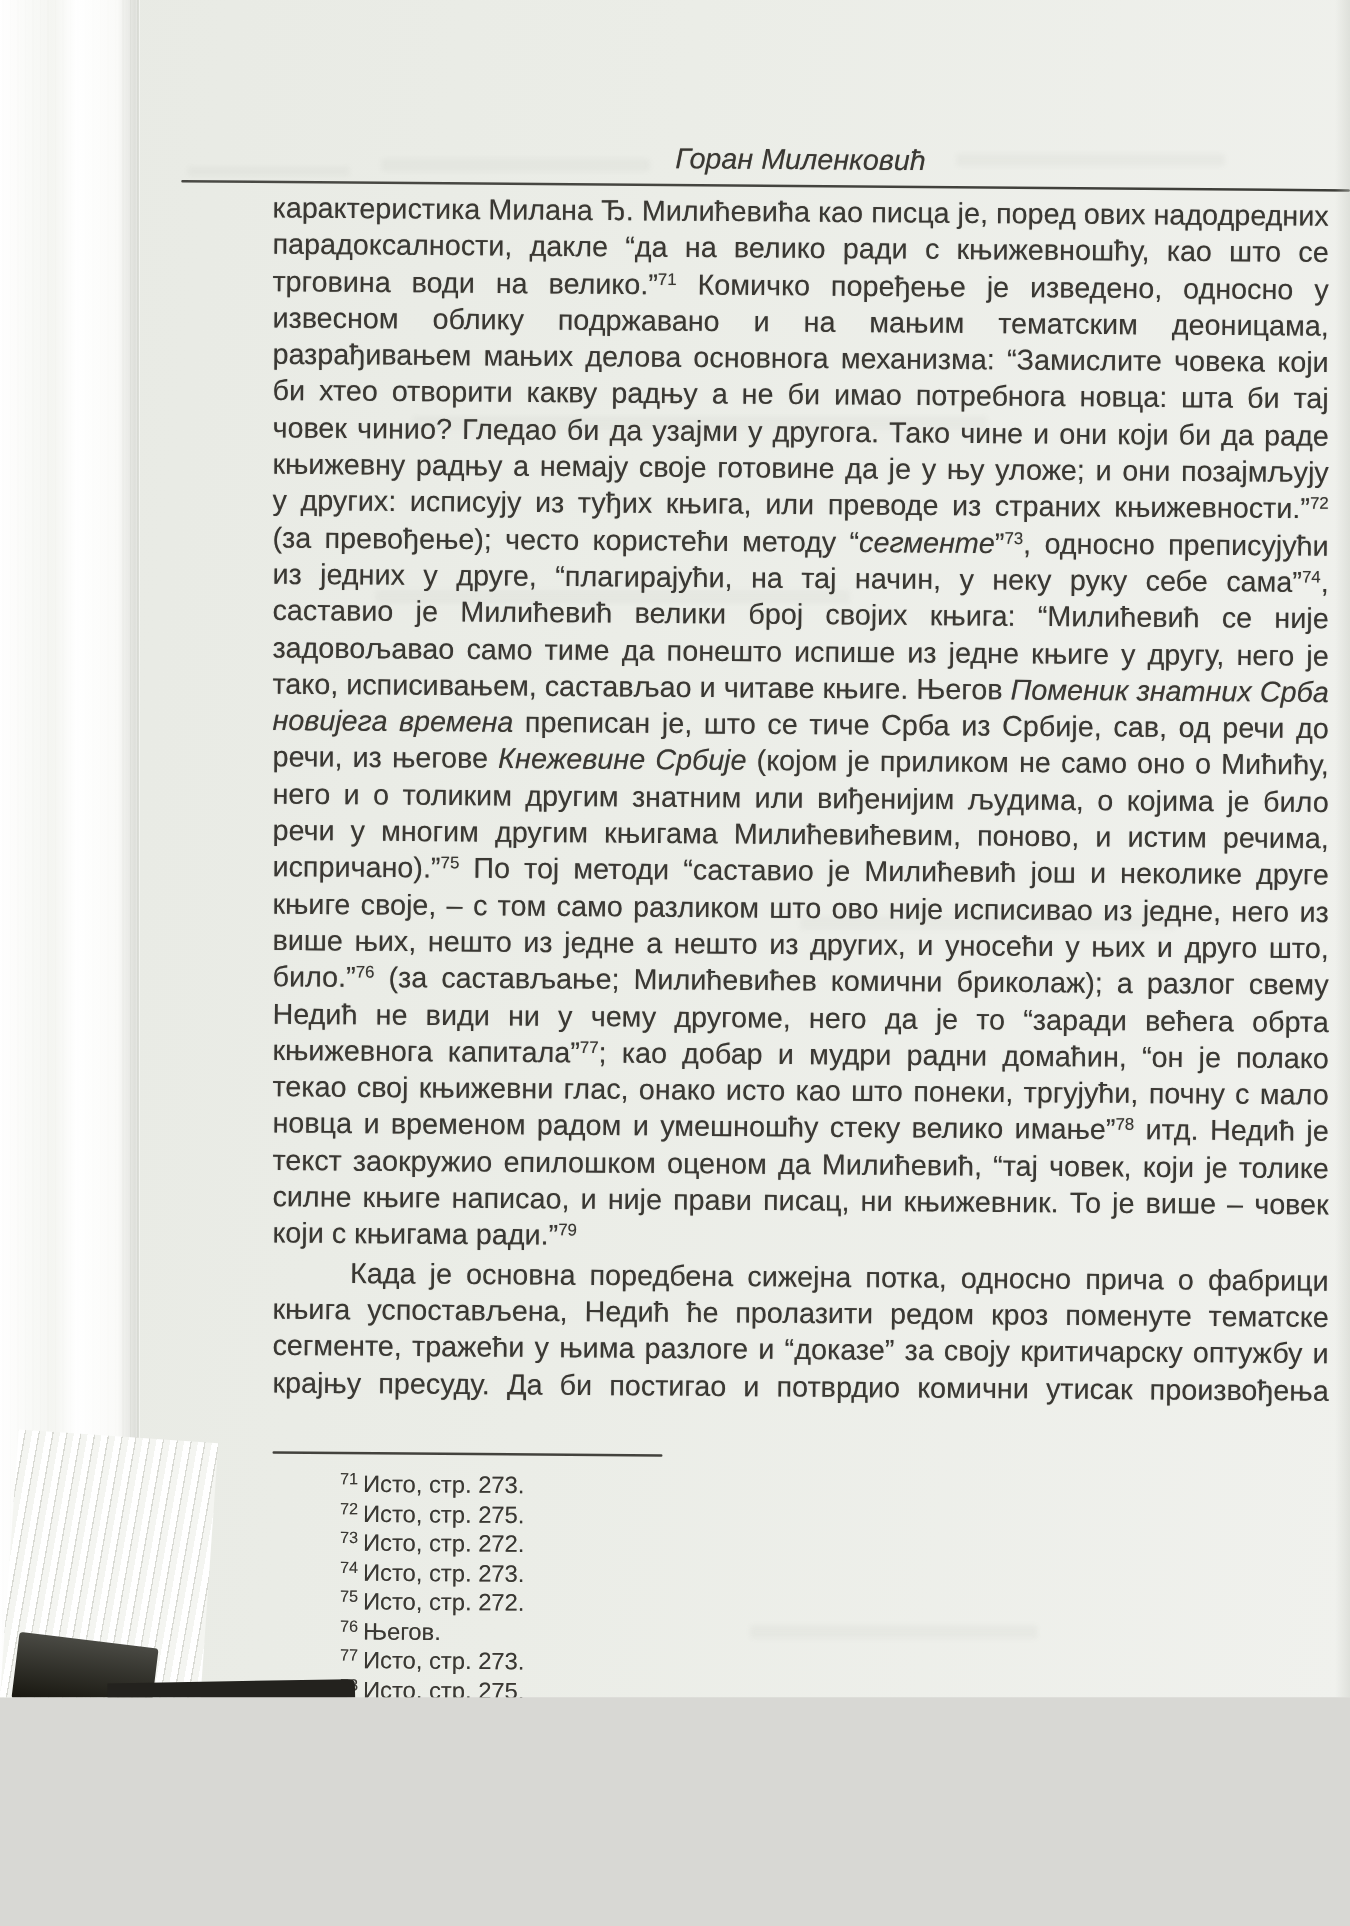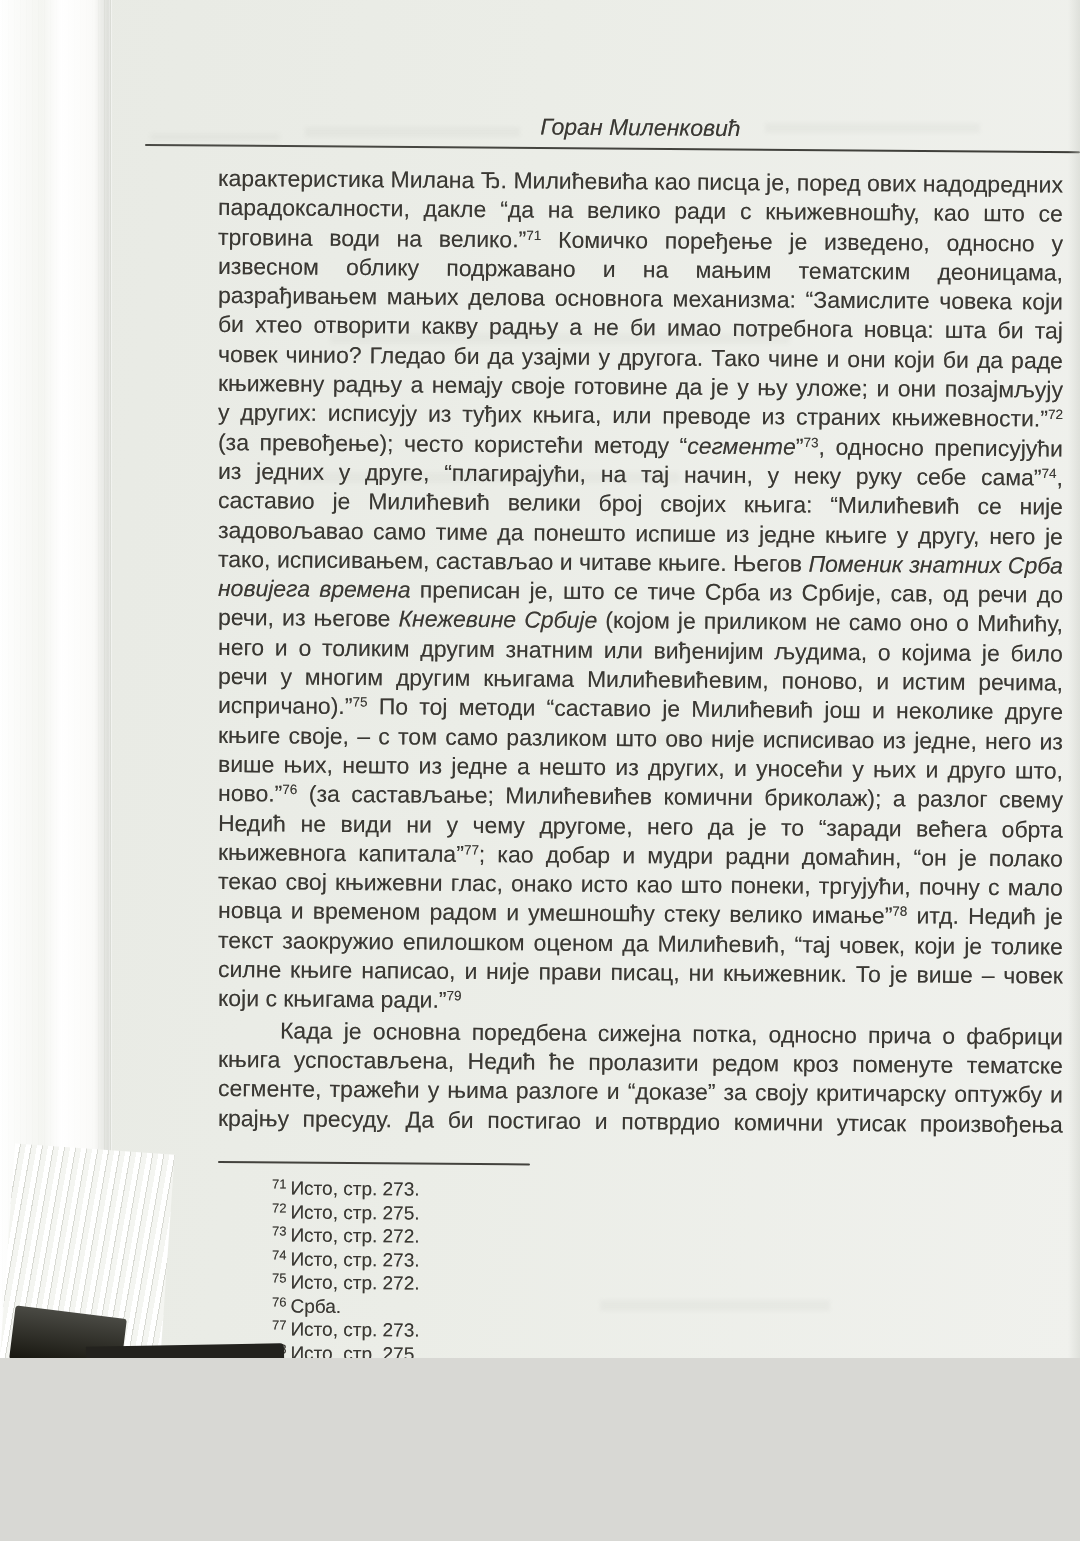--- a/index.html
+++ b/index.html
@@ -43,21 +43,21 @@
   .running-header{
     position:absolute;left:218px;top:109px;width:845px;
     text-align:center;font-style:italic;font-size:23px;line-height:30px;
     text-shadow:0 0 .6px rgba(58,56,51,.55);
   }
   .header-rule{
     position:absolute;left:145px;top:144px;width:935px;height:2.2px;
     background:linear-gradient(90deg,#4a4a45,#3d3d38);border-radius:2px;
   }
   .main-text{
-    position:absolute;left:218px;top:164px;width:845px;
+    position:absolute;left:218px;top:152px;width:845px;
     font-size:23px;
     text-shadow:0 0 .6px rgba(58,56,51,.5);
   }
   .tline{
     height:29.3px;line-height:29.3px;
     text-align:justify;text-align-last:justify;text-justify:inter-word;
   }
   .tline.nojust{text-align-last:left;}
   .tline.indent{text-indent:62px;}
   .it{font-style:italic;}
@@ -110,21 +110,21 @@
         <div class="tline tilt"><span>саставио је Милићевић велики број својих књига: “Милићевић се није</span></div>
         <div class="tline tilt"><span>задовољавао само тиме да понешто испише из једне књиге у другу, него је</span></div>
         <div class="tline tilt"><span>тако, исписивањем, састављао и читаве књиге. Његов </span><span class="it">Поменик знатних Срба</span></div>
         <div class="tline tilt"><span class="it">новијега времена</span><span> преписан је, што се тиче Срба из Србије, сав, од речи до</span></div>
         <div class="tline tilt"><span>речи, из његове </span><span class="it">Кнежевине Србије</span><span> (којом је приликом не само оно о Мићићу,</span></div>
         <div class="tline tilt"><span>него и о толиким другим знатним или виђенијим људима, о којима је било</span></div>
         <div class="tline tilt"><span>речи у многим другим књигама Милићевићевим, поново, и истим речима,</span></div>
         <div class="tline tilt"><span>испричано).”</span><span class="sup">75</span><span> По тој методи “саставио је Милићевић још и неколике друге</span></div>
         <div class="tline tilt"><span>књиге своје, – с том само разликом што ово није исписивао из једне, него из</span></div>
         <div class="tline tilt"><span>више њих, нешто из једне а нешто из других, и уносећи у њих и друго што,</span></div>
-        <div class="tline tilt"><span>ново.”</span><span class="sup">76</span><span> (за састављање; Милићевићев комични бриколаж); а разлог свему</span></div>
+        <div class="tline tilt"><span>било.”</span><span class="sup">76</span><span> (за састављање; Милићевићев комични бриколаж); а разлог свему</span></div>
         <div class="tline tilt"><span>Недић не види ни у чему другоме, него да је то “заради већега обрта</span></div>
         <div class="tline tilt"><span>књижевнога капитала”</span><span class="sup">77</span><span>; као добар и мудри радни домаћин, “он је полако</span></div>
         <div class="tline tilt"><span>текао свој књижевни глас, онако исто као што понеки, тргујући, почну с мало</span></div>
         <div class="tline tilt"><span>новца и временом радом и умешношћу стеку велико имање”</span><span class="sup">78</span><span> итд. Недић је</span></div>
         <div class="tline tilt"><span>текст заокружио епилошком оценом да Милићевић, “тај човек, који је толике</span></div>
         <div class="tline tilt"><span>силне књиге написао, и није прави писац, ни књижевник. То је више – човек</span></div>
         <div class="tline tilt nojust"><span>који с књигама ради.”</span><span class="sup">79</span></div>
       </div>
     <div id="para2" class="para2">
         <div class="tline tilt indent"><span>Када је основна поредбена сижејна потка, односно прича о фабрици</span></div>
@@ -134,21 +134,21 @@
       </div>
   </div>
 
   <div class="fn-separator tilt"></div>
   <div id="footnotes" class="footnotes">
       <div class="fn-row tilt"><span class="fn-marker">71</span><span>Исто, стр. 273.</span></div>
       <div class="fn-row tilt"><span class="fn-marker">72</span><span>Исто, стр. 275.</span></div>
       <div class="fn-row tilt"><span class="fn-marker">73</span><span>Исто, стр. 272.</span></div>
       <div class="fn-row tilt"><span class="fn-marker">74</span><span>Исто, стр. 273.</span></div>
       <div class="fn-row tilt"><span class="fn-marker">75</span><span>Исто, стр. 272.</span></div>
-      <div class="fn-row tilt"><span class="fn-marker">76</span><span>Срба.</span></div>
+      <div class="fn-row tilt"><span class="fn-marker">76</span><span>Његов.</span></div>
       <div class="fn-row tilt"><span class="fn-marker">77</span><span>Исто, стр. 273.</span></div>
       <div class="fn-row tilt"><span class="fn-marker">78</span><span>Исто, стр. 275.</span></div>
       <div class="fn-row tilt"><span class="fn-marker">79</span><span>Исто, стр. 440.</span></div>
     </div>
 
   <div class="page-number tilt">100</div>
 
   <div class="left-edges"></div>
   <div class="fan-bottom"></div>
   <div class="corner-wedge"></div>

